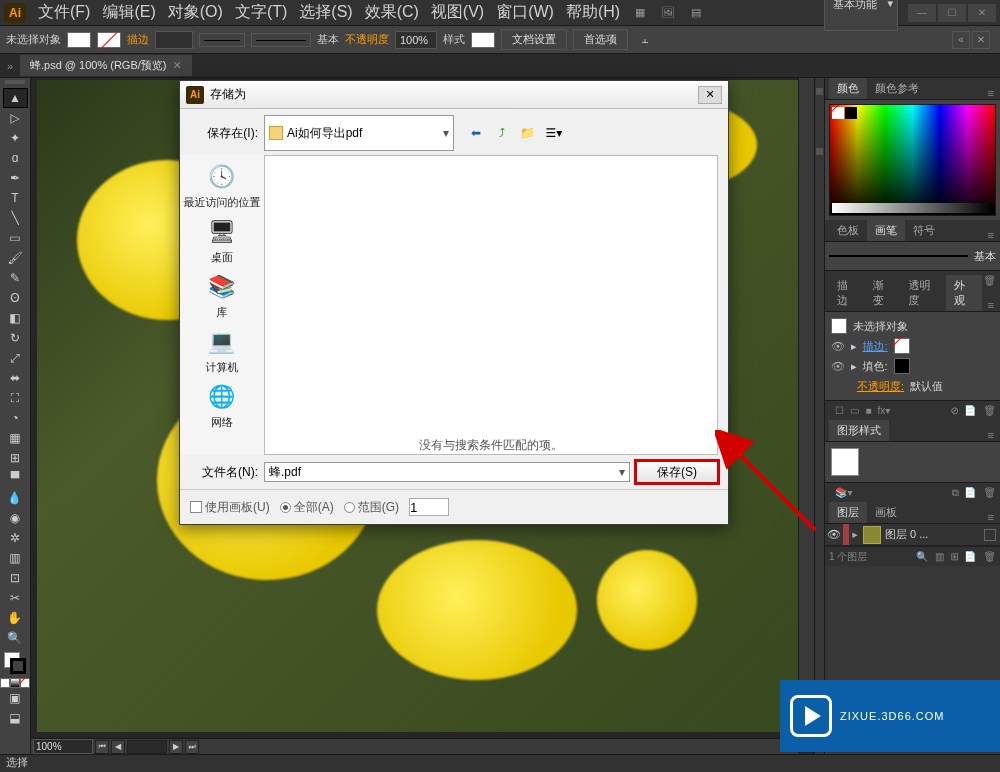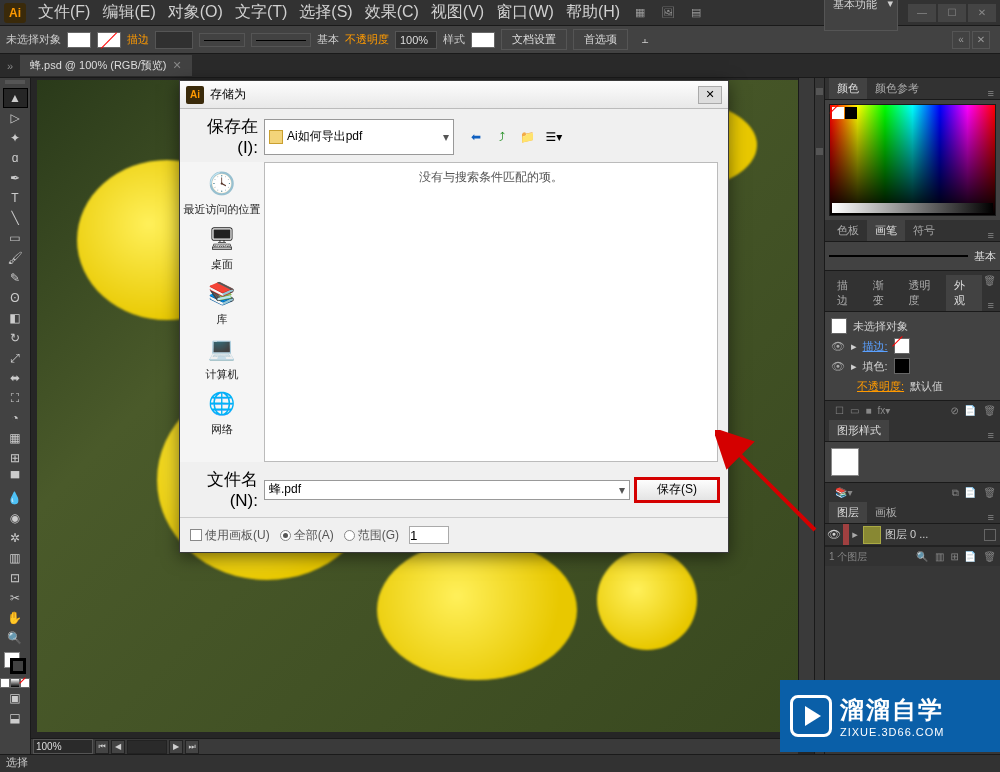--- a/index.html
+++ b/index.html
@@ -114,31 +114,31 @@
 .status-right{margin-left:auto;display:flex;gap:16px;}
 .status-right span{padding:0 8px;}
 .status-right .a{background:#a21caf;color:#fff;margin-top:36px;}
 
 
 .dialog { position: absolute; left: 179px; top: 80px; width: 550px; background: #f0f0f0; border: 1px solid #3a3a3a; box-shadow: 0 4px 16px rgba(0,0,0,0.5); color:#000; font-size:12px;}
 .dlg-title { height: 28px; background: linear-gradient(#fdfdfd,#e8e8e8); display:flex; align-items:center; padding:0 6px; border-bottom:1px solid #bbb;}
 .dlg-ai { width:18px;height:18px;background:#3a2a0a;color:#ff9a00;font-weight:bold;font-size:10px;display:flex;align-items:center;justify-content:center;border-radius:2px;margin-right:6px;}
 .dlg-close { margin-left:auto; width:24px;height:18px;background:#ddd;border:1px solid #aaa;display:flex;align-items:center;justify-content:center;font-size:11px;}
 .dlg-row1 { display:flex; align-items:center; padding:6px 10px 4px; gap:6px;}
-.dlg-label { width: 68px; text-align:right; font-size:17px;}
+.dlg-label { width: 68px; text-align:right; font-size:12px;}
 .dlg-combo { flex:1; height:36px; background:#fff;border:1px solid #999; display:flex;align-items:center;padding:0 4px; position:relative;}
 .dlg-combo .fold{width:14px;height:14px;background:#f3d47a;border:1px solid #caa030;margin-right:4px;}
 .dlg-combo::after{content:"▾";position:absolute;right:4px;color:#555;}
 .dlg-nav-icons{display:flex;gap:6px;margin-left:6px;}
 .dlg-nav-icons span{width:20px;height:18px;display:flex;align-items:center;justify-content:center;border:1px solid transparent;}
 .dlg-body { display:flex; height: 300px;}
 .dlg-places { width: 84px; background:#f5f5f5; display:flex;flex-direction:column;align-items:center;gap:6px;padding-top:6px;}
 .place{display:flex;flex-direction:column;align-items:center;gap:2px;font-size:11px;color:#222;cursor:pointer;}
 .place .ico{width:32px;height:32px;display:flex;align-items:center;justify-content:center;font-size:22px;}
-.dlg-files { flex:1; background:#fff; border:1px solid #bbb; margin:0 10px 0 0; display:flex; align-items:flex-start; justify-content:center; padding-top:6px; color:#555;}
+.dlg-files { flex:1; background:#fff; border:1px solid #bbb; margin:0 10px 0 0; display:flex; align-items:flex-end; justify-content:center; padding-top:6px; color:#555;}
 .dlg-bottom { padding: 6px 10px; display:flex; flex-direction:column; gap:6px;}
 .dlg-brow{display:flex;align-items:center;gap:6px;}
 .dlg-input{flex:1;height:20px;background:#fff;border:1px solid #999;padding:0 4px;display:flex;align-items:center;position:relative;}
 .dlg-input::after{content:"▾";position:absolute;right:4px;color:#555;}
 .dlg-btns{display:flex;flex-direction:column;gap:4px;width:82px;}
 .dlg-btn{height:22px;background:linear-gradient(#fdfdfd,#e4e4e4);border:1px solid #888;display:flex;align-items:center;justify-content:center;font-size:12px;cursor:pointer;}
 .dlg-btn.hl{outline:3px solid #d40000;outline-offset:-1px;}
 .dlg-foot{border-top:1px solid #ccc;padding:8px 10px;display:flex;align-items:center;gap:10px;font-size:12px;color:#555;}
 .dlg-foot input[type=text]{width:40px;height:18px;border:1px solid #aaa;background:#fff;}
 .chk{width:12px;height:12px;border:1px solid #888;background:#fff;display:inline-block;margin-right:3px;vertical-align:middle;}
@@ -485,16 +485,15 @@
       </marker>
     </defs>
   <line x1="100" y1="100" x2="20" y2="20" stroke="#d40000" stroke-width="4" marker-end="url(#ah)"></line>
 </svg>
 
 <div class="watermark">
   <div class="wm-icon">
       <div class="wm-tri"></div>
     </div>
   <div class="wm-text">
-    <div class="wm-big">溜溜自学</div>
     <div class="wm-small">ZIXUE.3D66.COM</div>
   </div>
 </div>
 
 </body></html>

